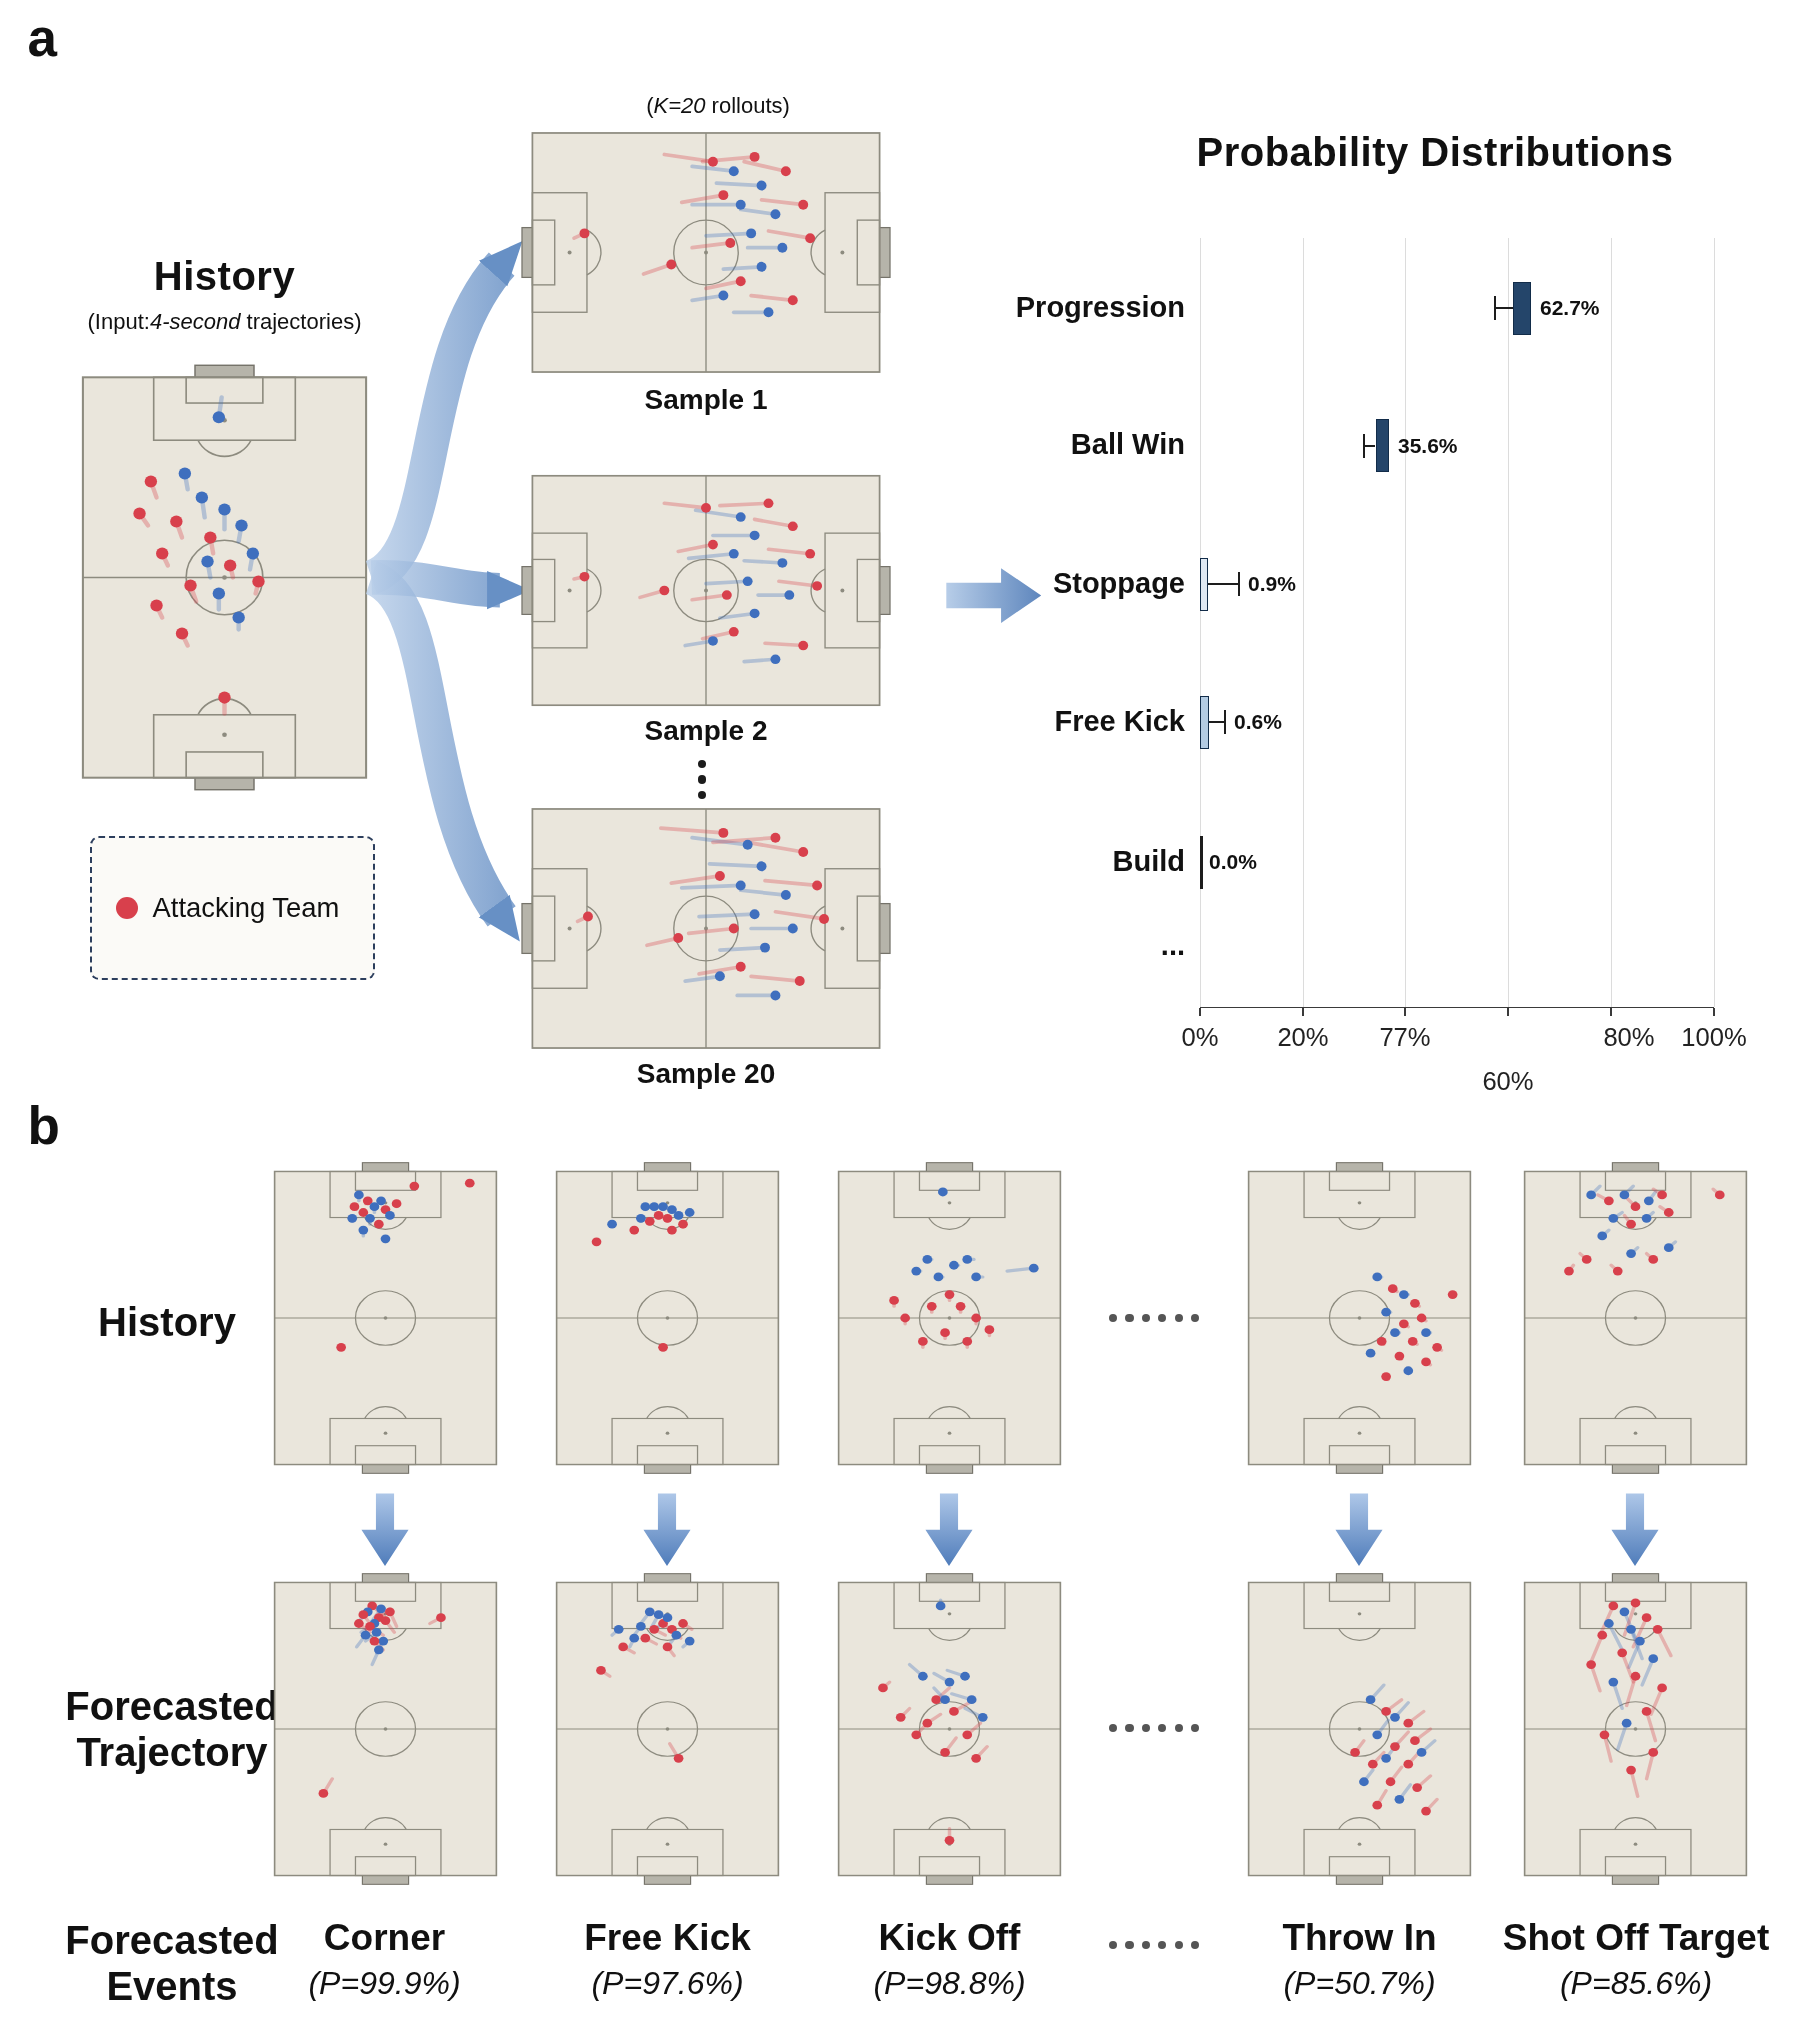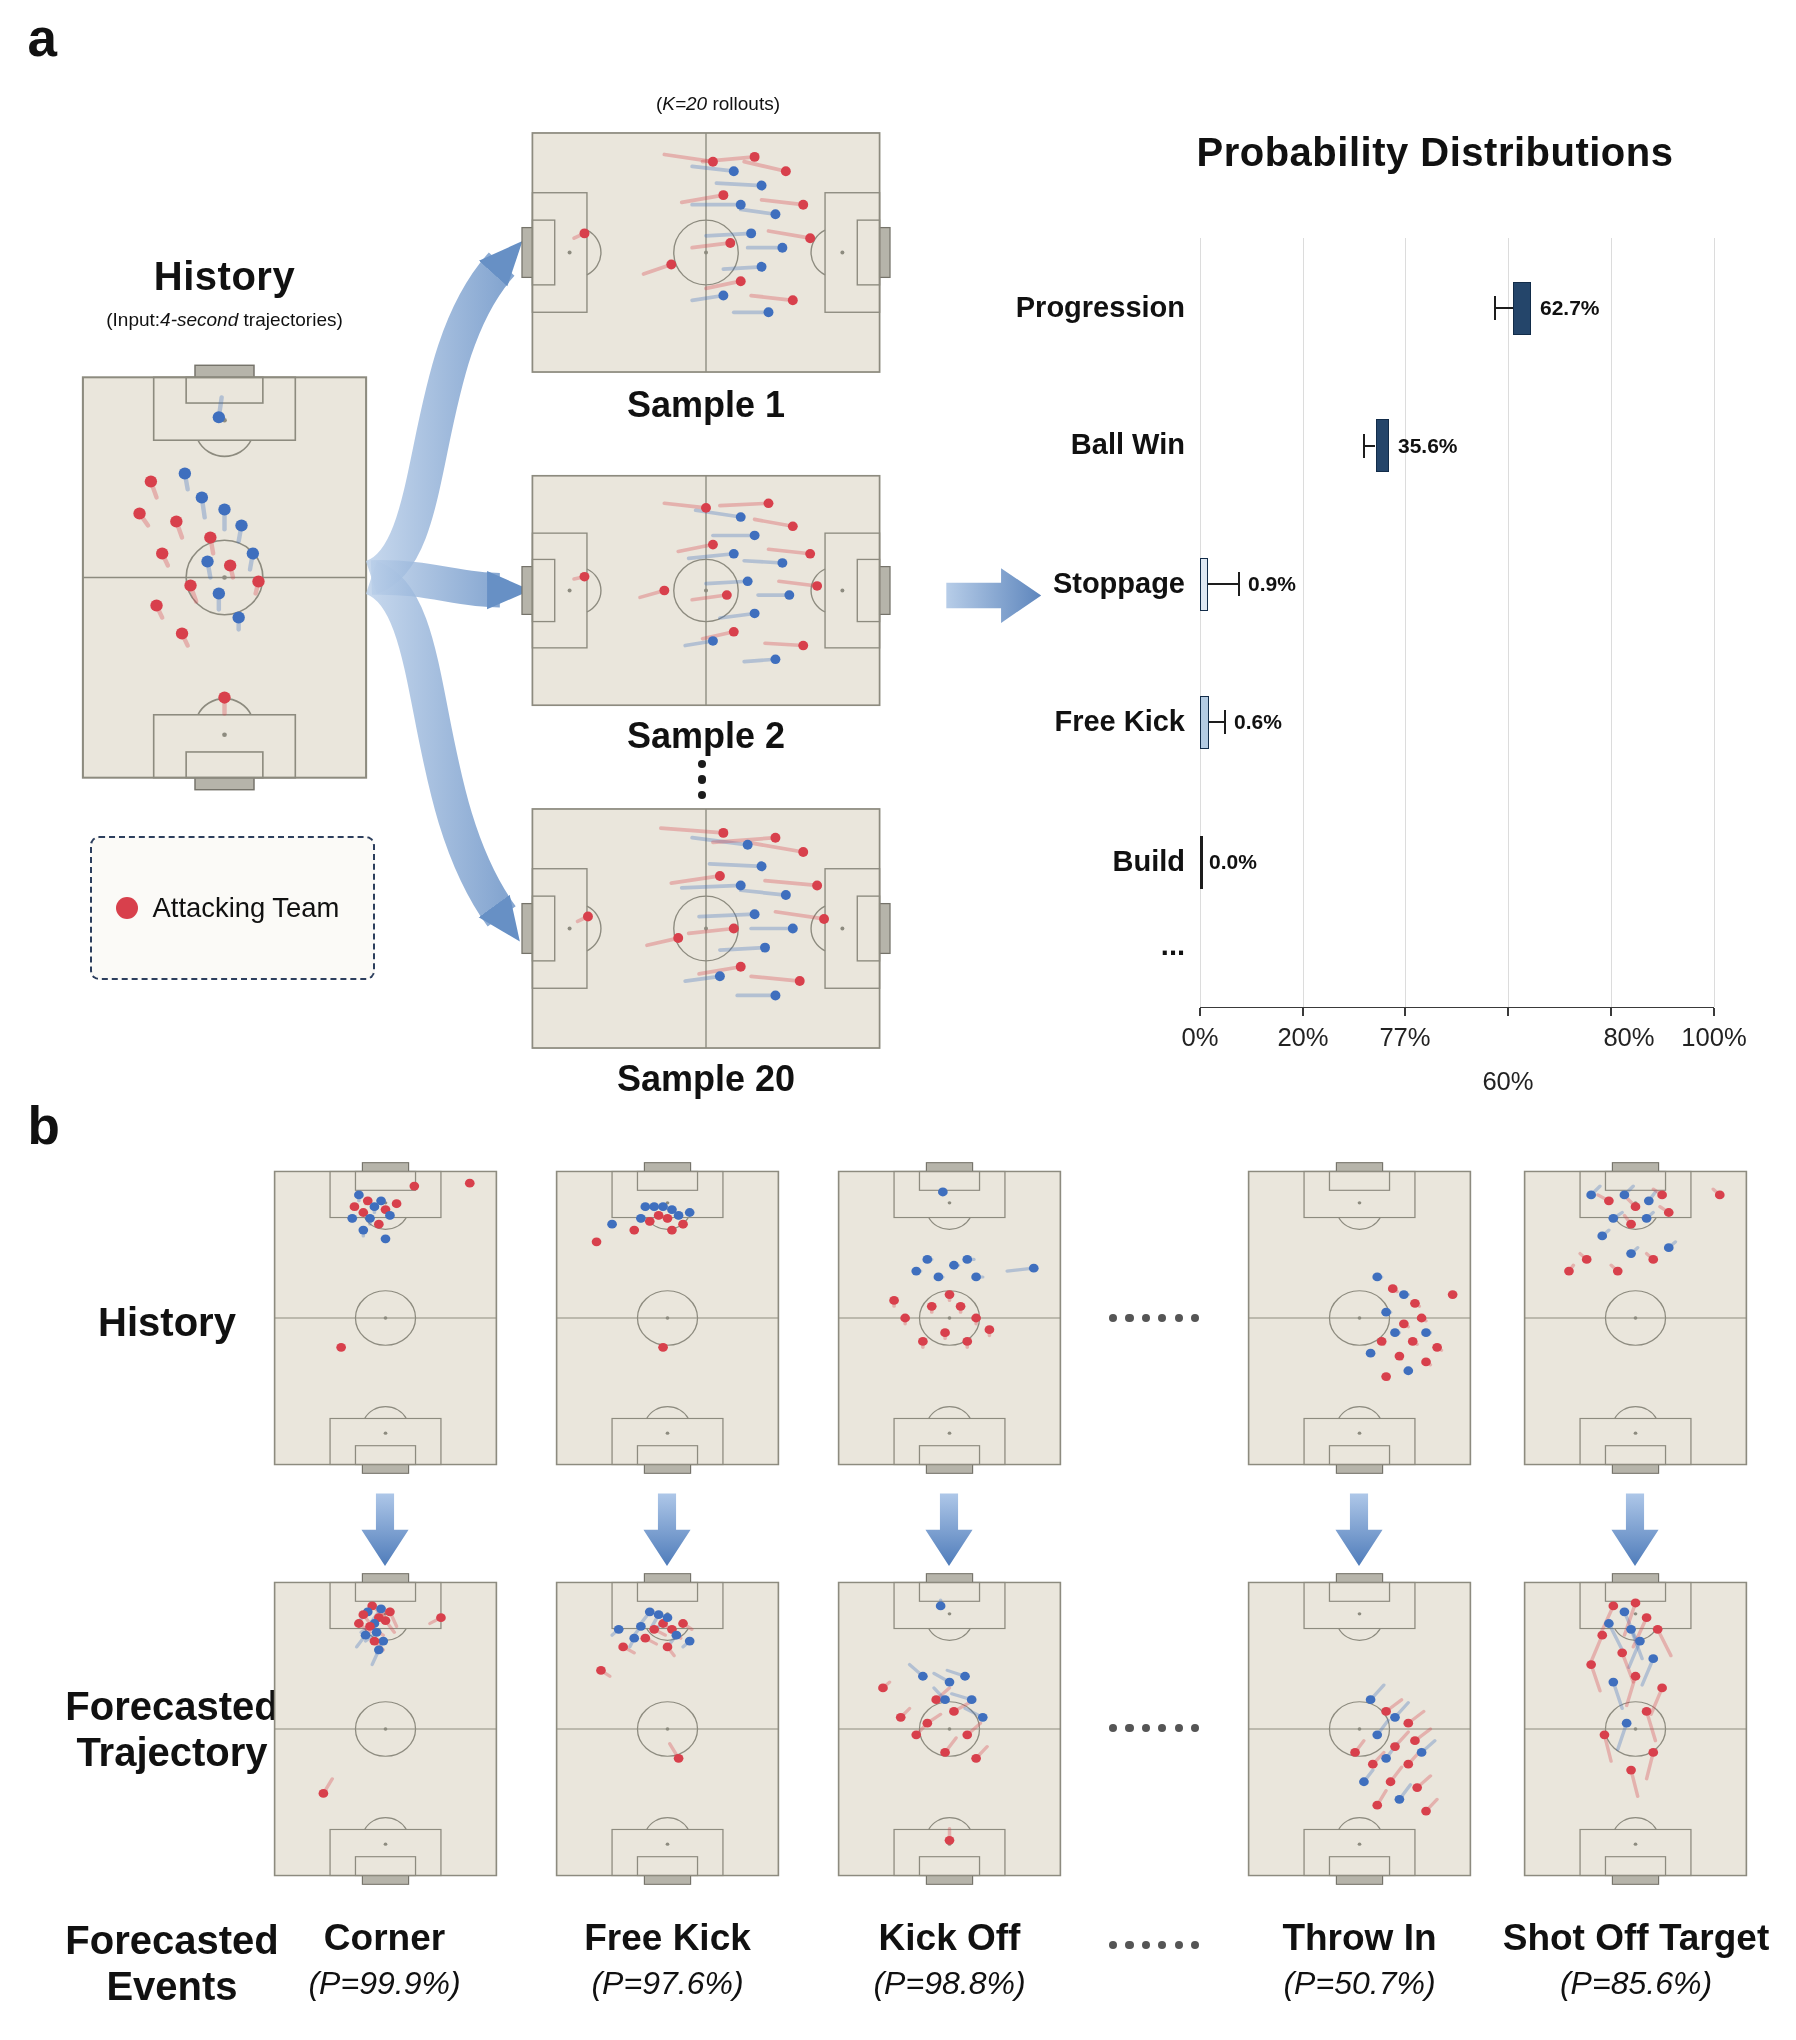--- a/index.html
+++ b/index.html
@@ -2,22 +2,22 @@
 <html style="font-size:14.6px"><head>
 <meta charset="utf-8">
 <style>
   * { margin:0; padding:0; box-sizing:border-box; }
   html,body { background:#ffffff; }
   body { font-family:"Liberation Sans", sans-serif; color:#111; }
   .page { position:relative; width:1796px; height:2040px; background:#fff; overflow:hidden; }
   .abs { position:absolute; }
   .panel-letter { font-size:53px; font-weight:bold; }
   .title { font-size:40px; font-weight:bold; text-align:center; letter-spacing:0.5px; }
-  .sub { font-size:19px; text-align:center; }
-  .sample-label { font-size:36px; font-weight:bold; text-align:center; }
+  .sub { font-size:22px; text-align:center; }
+  .sample-label { font-size:28px; font-weight:bold; text-align:center; }
   .pitch svg { width:100%; height:100%; display:block; }
   .legend { border:2.7px dashed #2c3e5d; border-radius:9.1px; background:#fbfaf7;
             display:flex; flex-direction:column; justify-content:center; gap:20px; padding:18.3px 24px; }
   .legend-row { display:flex; align-items:center; gap:14.6px; font-size:27.4px; }
   .dot { width:22px; height:22px; border-radius:50%; flex:0 0 auto; }
   .vdots { display:flex; flex-direction:column; gap:7.3px; align-items:center; }
   .vdots span { width:8.2px; height:8.2px; border-radius:50%; background:#1c1c1c; display:block; }
   .hdots { display:flex; gap:8.2px; }
   .hdots span { width:8.2px; height:8.2px; border-radius:50%; background:#555; display:block; }
   #plot { border-bottom:1.8px solid #3a3a3a; }

